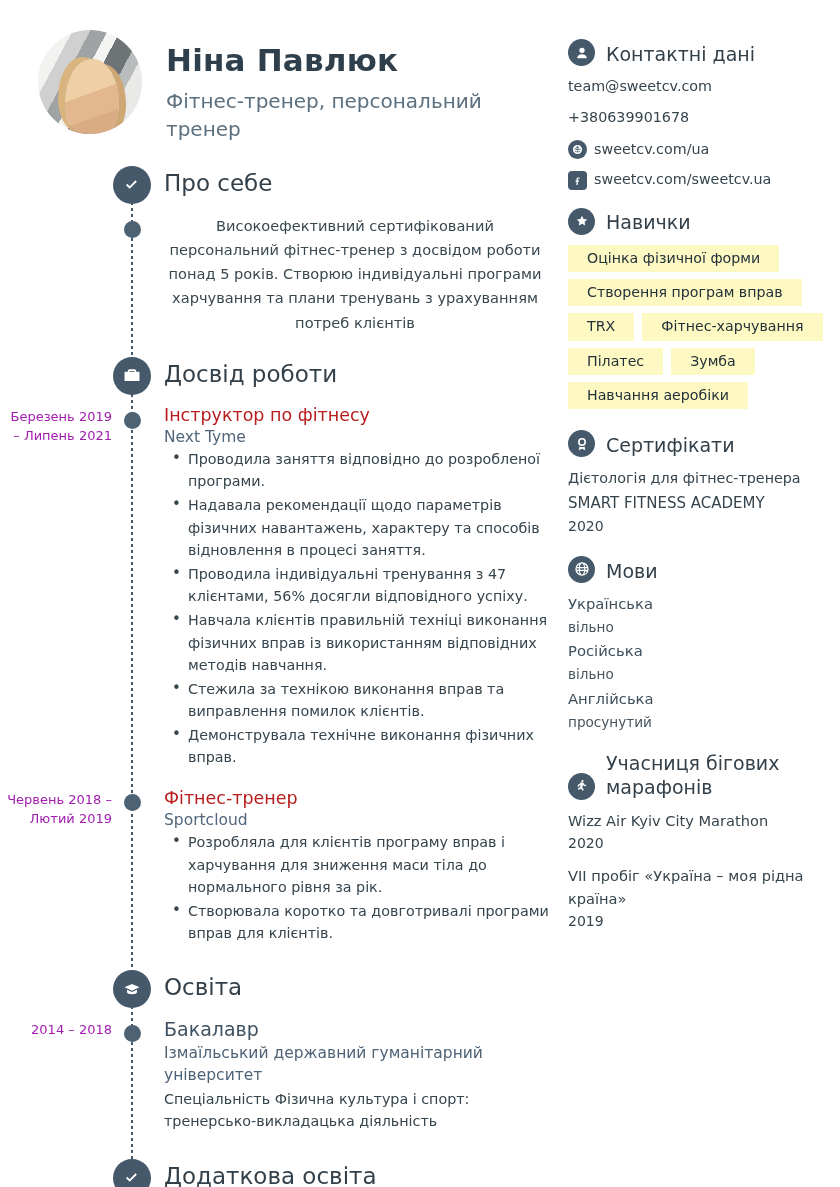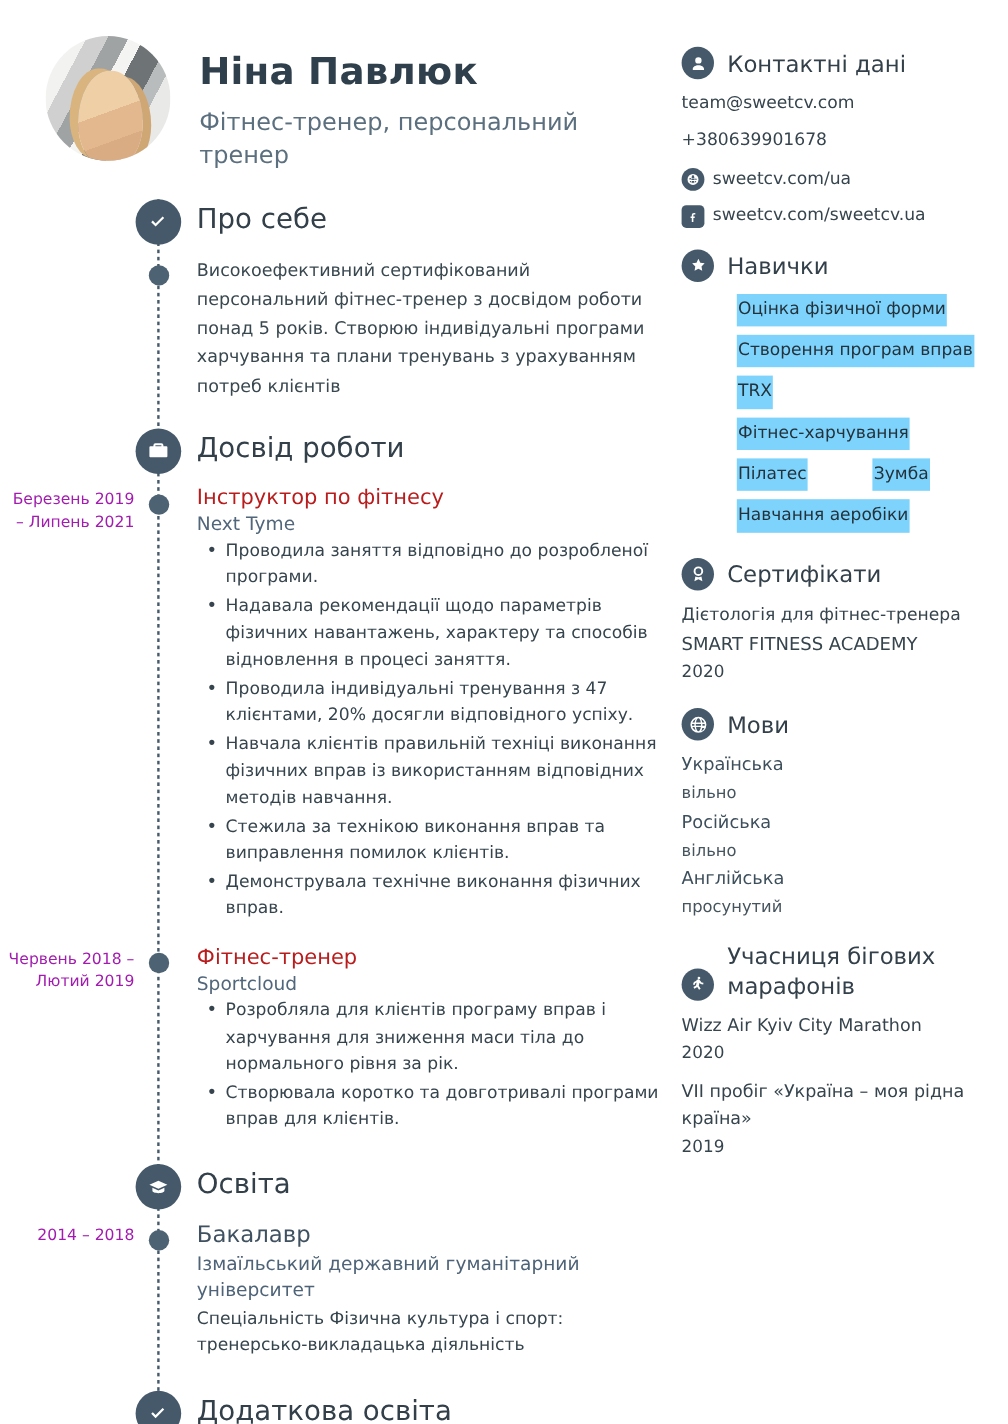--- a/index.html
+++ b/index.html
@@ -51,21 +51,21 @@
   }
   .sec-ico svg { width: 20px; height: 20px; fill: #fff; }
   .sec-title { position: absolute; left: 164px; top: 4px; font-size: 23px; color: #33404a; }
 
   .entry { position: relative; padding-left: 164px; padding-top: 8px; padding-bottom: 4px; }
   .dot { position: absolute; left: 124px; top: 15px; width: 17px; height: 17px; border-radius: 50%; background: #4d6272; z-index: 2; }
   .dates {
     position: absolute; left: 0; top: 10px; width: 112px;
     text-align: right; font-size: 13px; color: #a21caf; line-height: 1.5;
   }
-  .about-text { font-size: 14.6px; line-height: 1.66; color: #39474f; max-width: 382px; }
+  .about-text { font-size: 14.6px; line-height: 1.66; color: #39474f; max-width: 382px; text-align: center; }
   .job-title { font-size: 17.5px; color: #b91c1c; margin-bottom: 3px; }
   .job-org { font-size: 15.5px; color: #51667a; margin-bottom: 2px; }
   .bullets { list-style: none; margin: 2px 0 0 0; padding: 0; }
   .bullets li {
     position: relative; padding-left: 24px; margin-bottom: 1px;
     font-size: 14.3px; line-height: 1.58; color: #36444d; max-width: 400px;
   }
   .bullets li::before {
     content: "\2022"; position: absolute; left: 8px; top: -1px; font-size: 15px; color: #36444d;
   }
@@ -82,22 +82,22 @@
   }
   .side-ico svg { width: 16px; height: 16px; fill: #fff; }
   .side-title { font-size: 19px; color: #33404a; line-height: 1.28; padding-left: 2px; }
   .side-block { margin-bottom: 16px; }
   .side-line { font-size: 14.3px; color: #36444d; line-height: 1.5; margin-bottom: 10px; }
   .inline-row { display: flex; align-items: center; gap: 7px; margin-bottom: 9px; }
   .mini-ico { flex: 0 0 19px; width: 19px; height: 19px; border-radius: 50%; background: #45596a; display: flex; align-items: center; justify-content: center; }
   .mini-ico svg { width: 11px; height: 11px; fill: #fff; }
   .chips { display: flex; flex-wrap: wrap; gap: 7px 8px; }
   .chip {
-    background: #7dd3fc; color: #23313a; font-size: 14.2px;
-    padding: 5px 1px 6px; line-height: 1.15; white-space: nowrap; margin-left: 46px;
+    background: #fef9c3; color: #23313a; font-size: 14.2px;
+    padding: 5px 19px 6px; line-height: 1.15; white-space: nowrap;
   }
   .cert-name { font-size: 14.3px; color: #36444d; line-height: 1.62; }
   .cert-org { font-size: 15px; color: #36444d; line-height: 1.6; }
   .cert-year { font-size: 14px; color: #36444d; line-height: 1.6; }
   .lang-name { font-size: 14.8px; color: #3e4f5c; line-height: 1.55; }
   .lang-lvl { font-size: 13.6px; color: #46545e; line-height: 1.65; margin-bottom: 2px; }
   .mar-name { font-size: 14.6px; color: #36444d; line-height: 1.56; }
   .mar-year { font-size: 14px; color: #36444d; line-height: 1.6; margin-bottom: 10px; }
 </style>
 </head>
@@ -141,21 +141,21 @@
       </div>
 
       <div class="entry">
         <div class="dot"></div>
         <div class="dates">Березень 2019 – Липень 2021</div>
         <div class="job-title">Інструктор по фітнесу</div>
         <div class="job-org">Next Tyme</div>
         <ul class="bullets">
           <li>Проводила заняття відповідно до розробленої програми.</li>
           <li>Надавала рекомендації щодо параметрів фізичних навантажень, характеру та способів відновлення в процесі заняття.</li>
-          <li>Проводила індивідуальні тренування з 47 клієнтами, 20% досягли відповідного успіху.</li>
+          <li>Проводила індивідуальні тренування з 47 клієнтами, 56% досягли відповідного успіху.</li>
           <li>Навчала клієнтів правильній техніці виконання фізичних вправ із використанням відповідних методів навчання.</li>
           <li>Стежила за технікою виконання вправ та виправлення помилок клієнтів.</li>
           <li>Демонструвала технічне виконання фізичних вправ.</li>
         </ul>
       </div>
 
       <div class="entry" style="padding-top:14px">
         <div class="dot" style="top:20px"></div>
         <div class="dates" style="top:16px">Червень 2018 – Лютий 2019</div>
         <div class="job-title">Фітнес-тренер</div>

